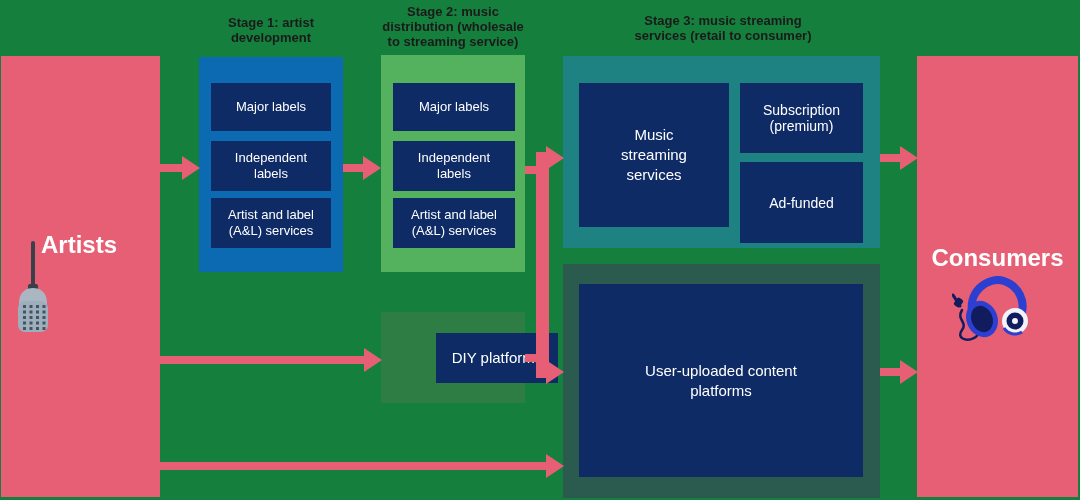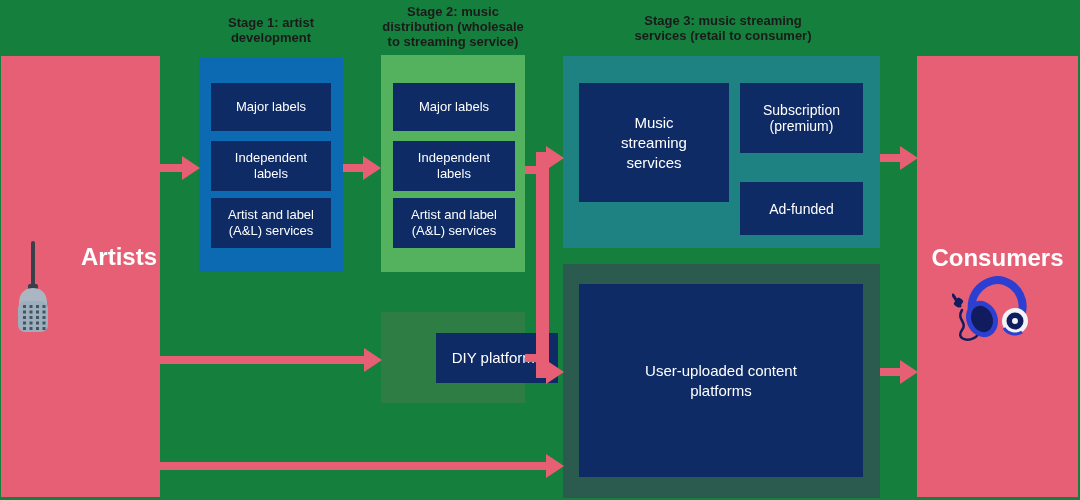--- a/index.html
+++ b/index.html
@@ -45,21 +45,21 @@
 
   <div class="stage-title" style="left:196px;top:15px;width:150px;">Stage 1: artist
 development</div>
   <div class="stage-title" style="left:368px;top:4px;width:170px;">Stage 2: music
 distribution (wholesale
 to streaming service)</div>
   <div class="stage-title" style="left:611px;top:13px;width:224px;">Stage 3: music streaming
 services (retail to consumer)</div>
 
   <div class="abs endpoint" style="left:1px;top:56px;width:159px;height:441px;"></div>
-  <div class="endpoint-label" style="left:1px;top:243px;width:156px;padding-left:40px;">Artists</div>
+  <div class="endpoint-label" style="left:1px;top:231px;width:156px;">Artists</div>
   <svg class="abs" style="left:14px;top:241px;" width="38" height="92" viewBox="0 0 38 92" aria-label="microphone-icon">
     <rect x="17" y="0" width="4" height="46" rx="2" fill="#3a4049"></rect>
     <rect x="14" y="43" width="10" height="7" rx="2" fill="#3a4049"></rect>
     <path d="M5 62 C5 51 12 47 19 47 C26 47 33 51 33 62 L33 66 L5 66 Z" fill="#aab7c3"></path>
     <rect x="4" y="60" width="30" height="31" rx="7" fill="#9dafbd"></rect>
     <g fill="#45525f">
       <rect x="9" y="64" width="3" height="3"></rect>
         <rect x="15.5" y="64" width="3" height="3"></rect>
         <rect x="22" y="64" width="3" height="3"></rect>
         <rect x="28.5" y="64" width="3" height="3"></rect>
@@ -93,26 +93,26 @@
   <div class="inner" style="left:393px;top:83px;width:122px;height:48px;">Major labels</div>
   <div class="inner" style="left:393px;top:141px;width:122px;height:50px;">Independent
 labels</div>
   <div class="inner" style="left:393px;top:198px;width:122px;height:50px;">Artist and label
 (A&amp;L) services</div>
 
   <div class="stage-box" style="left:381px;top:312px;width:144px;height:91px;background:var(--forest);"></div>
   <div class="inner lg" style="left:392px;top:333px;width:122px;height:50px;margin-left:44px;">DIY platforms</div>
 
   <div class="stage-box" style="left:563px;top:56px;width:317px;height:192px;background:var(--teal);"></div>
-  <div class="inner lg" style="left:579px;top:83px;width:150px;height:119px;text-align:center;">Music
+  <div class="inner lg" style="left:579px;top:83px;width:150px;height:144px;text-align:center;">Music
 streaming
 services</div>
   <div class="inner md" style="left:740px;top:83px;width:123px;height:70px;">Subscription
 (premium)</div>
-  <div class="inner md" style="left:740px;top:162px;width:123px;height:53px;margin-top:20px;">Ad-funded</div>
+  <div class="inner md" style="left:740px;top:162px;width:123px;height:81px;">Ad-funded</div>
 
   <div class="stage-box" style="left:563px;top:264px;width:317px;height:234px;background:var(--darkgreen);"></div>
   <div class="inner lg" style="left:579px;top:284px;width:284px;height:193px;">User-uploaded content
 platforms</div>
 
   <div class="abs endpoint" style="left:917px;top:56px;width:161px;height:441px;"></div>
   <div class="endpoint-label" style="left:917px;top:244px;width:161px;">Consumers</div>
   <svg class="abs" style="left:952px;top:268px;" width="80" height="76" viewBox="0 0 80 76" aria-label="headphones-icon">
     <path d="M8 38 L1 27" stroke="#101c5e" stroke-width="3" stroke-linecap="round"></path>
     <rect x="3" y="30" width="7" height="9" rx="2" fill="#101c5e" transform="rotate(35 6.5 34.5)"></rect>

